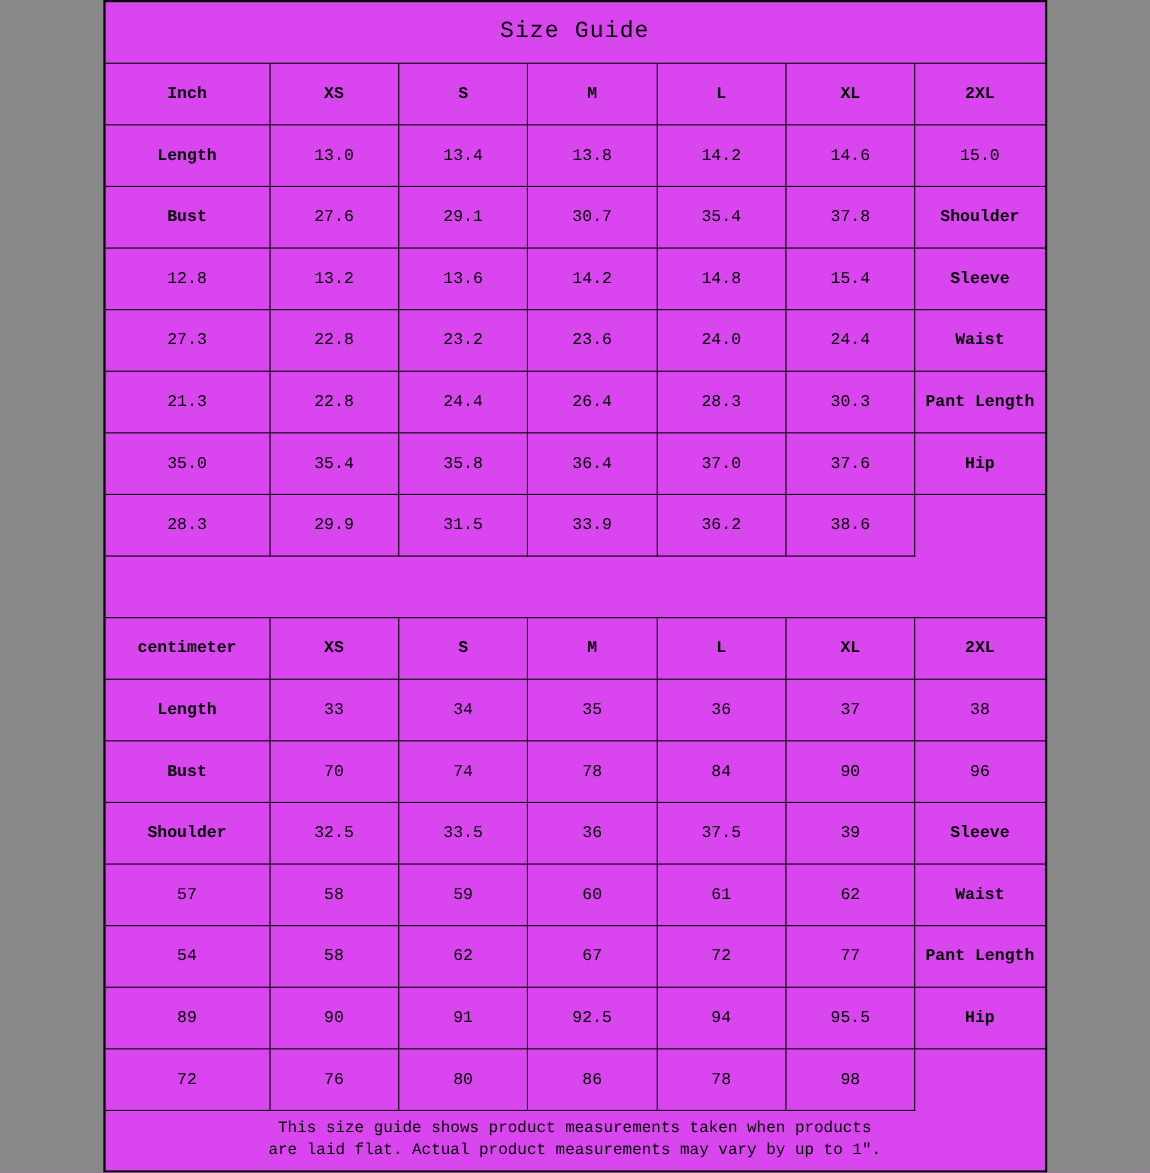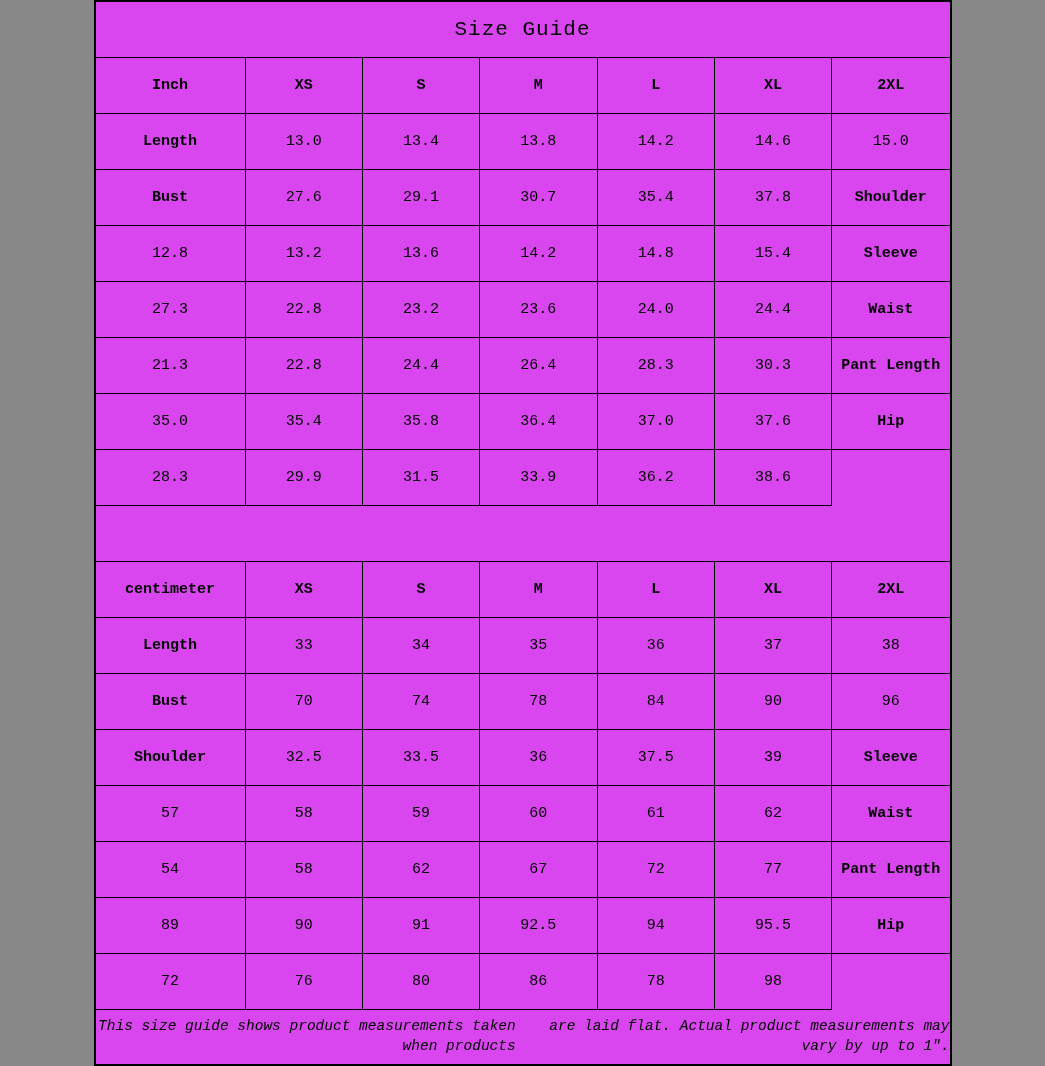--- a/index.html
+++ b/index.html
@@ -45,28 +45,27 @@
   .cell:nth-child(7n) { border-right: none; }
   .cell.head { font-weight: bold; }
   .gap-band {
     height: 56px;
     flex: 0 0 auto;
     border-bottom: 1.5px solid #000000;
   }
   .footer-band {
     flex: 1 1 auto;
     display: flex;
-    flex-direction: row;
+    flex-direction: column;
     align-items: center;
     justify-content: center;
     font-family: "Liberation Mono", "DejaVu Sans Mono", monospace;
     font-size: 14.5px;
     line-height: 1.35;
-    text-align: right;
-    font-style: italic;
+    text-align: left;
   }
 </style>
 </head>
 <body>
 
 <div class="page">
 
   <div class="title-band">Size Guide</div>
 
   <div class="size-table">

